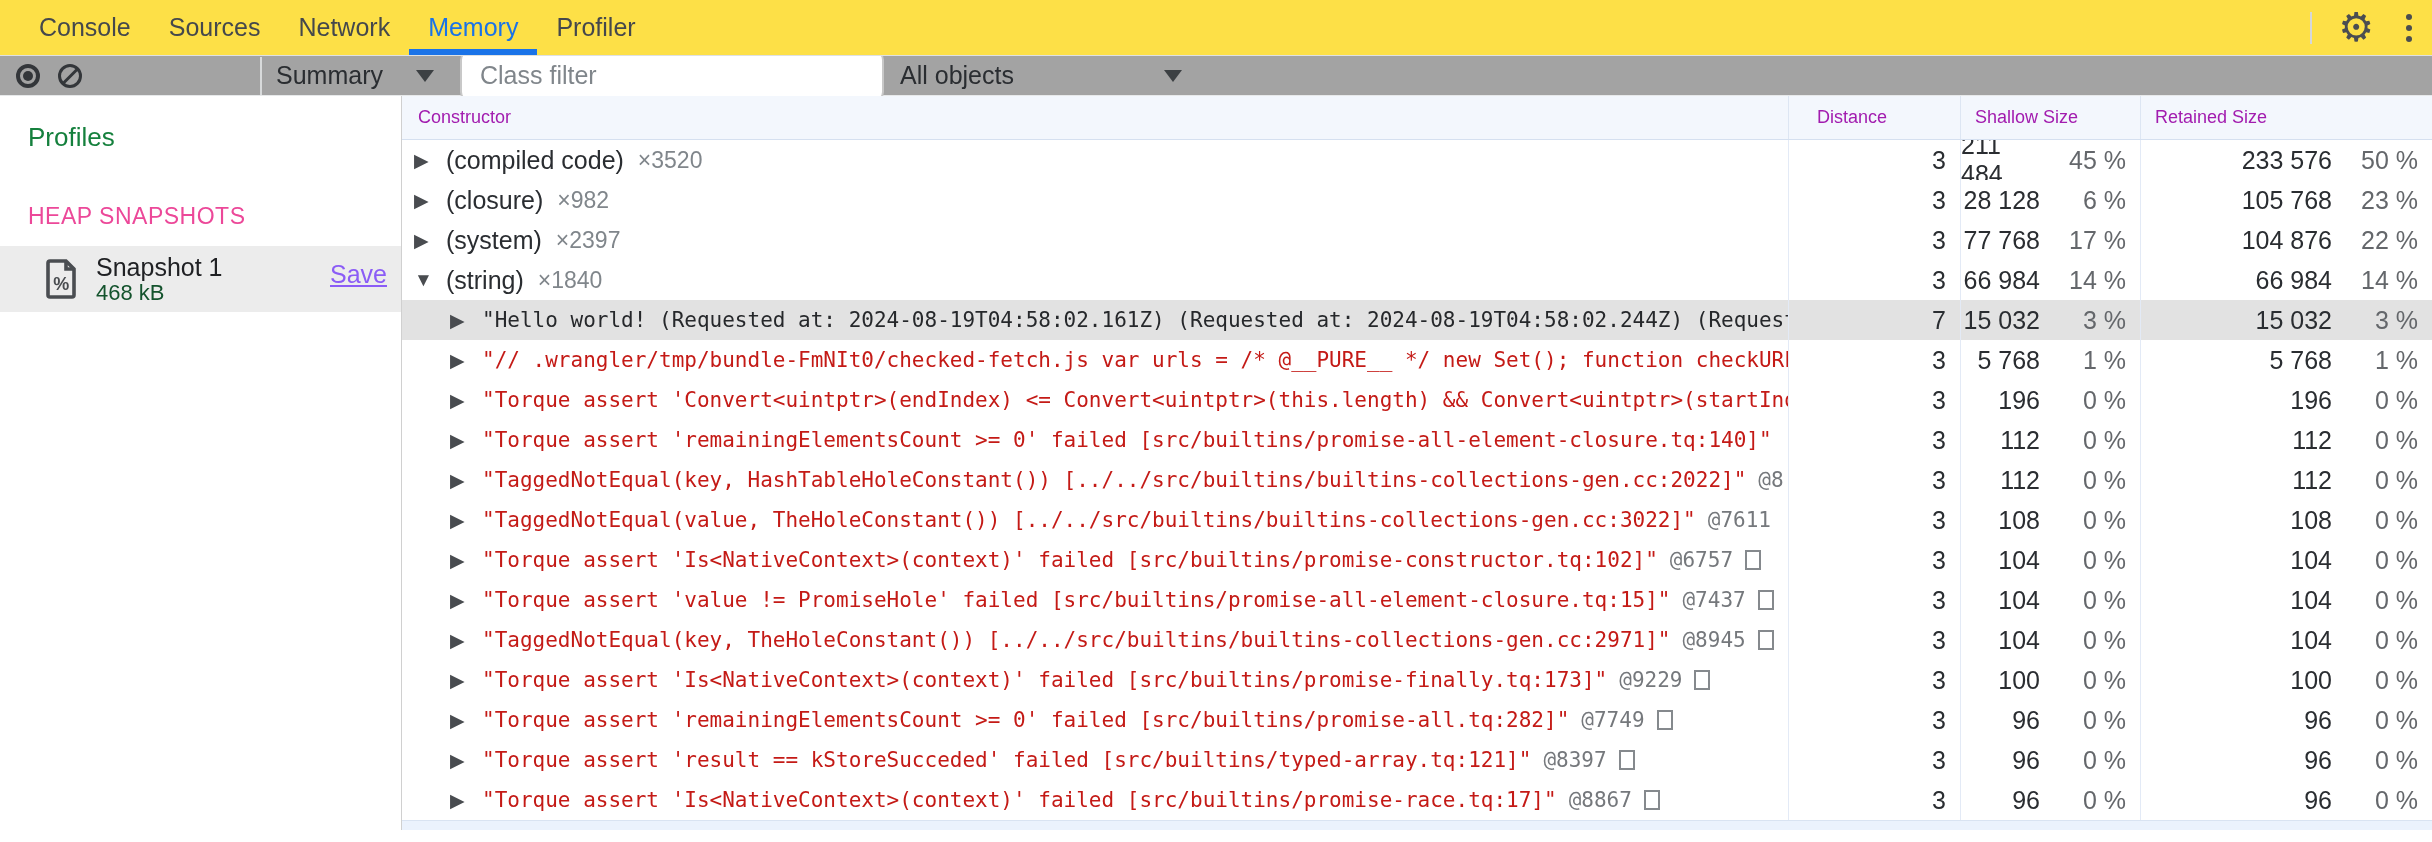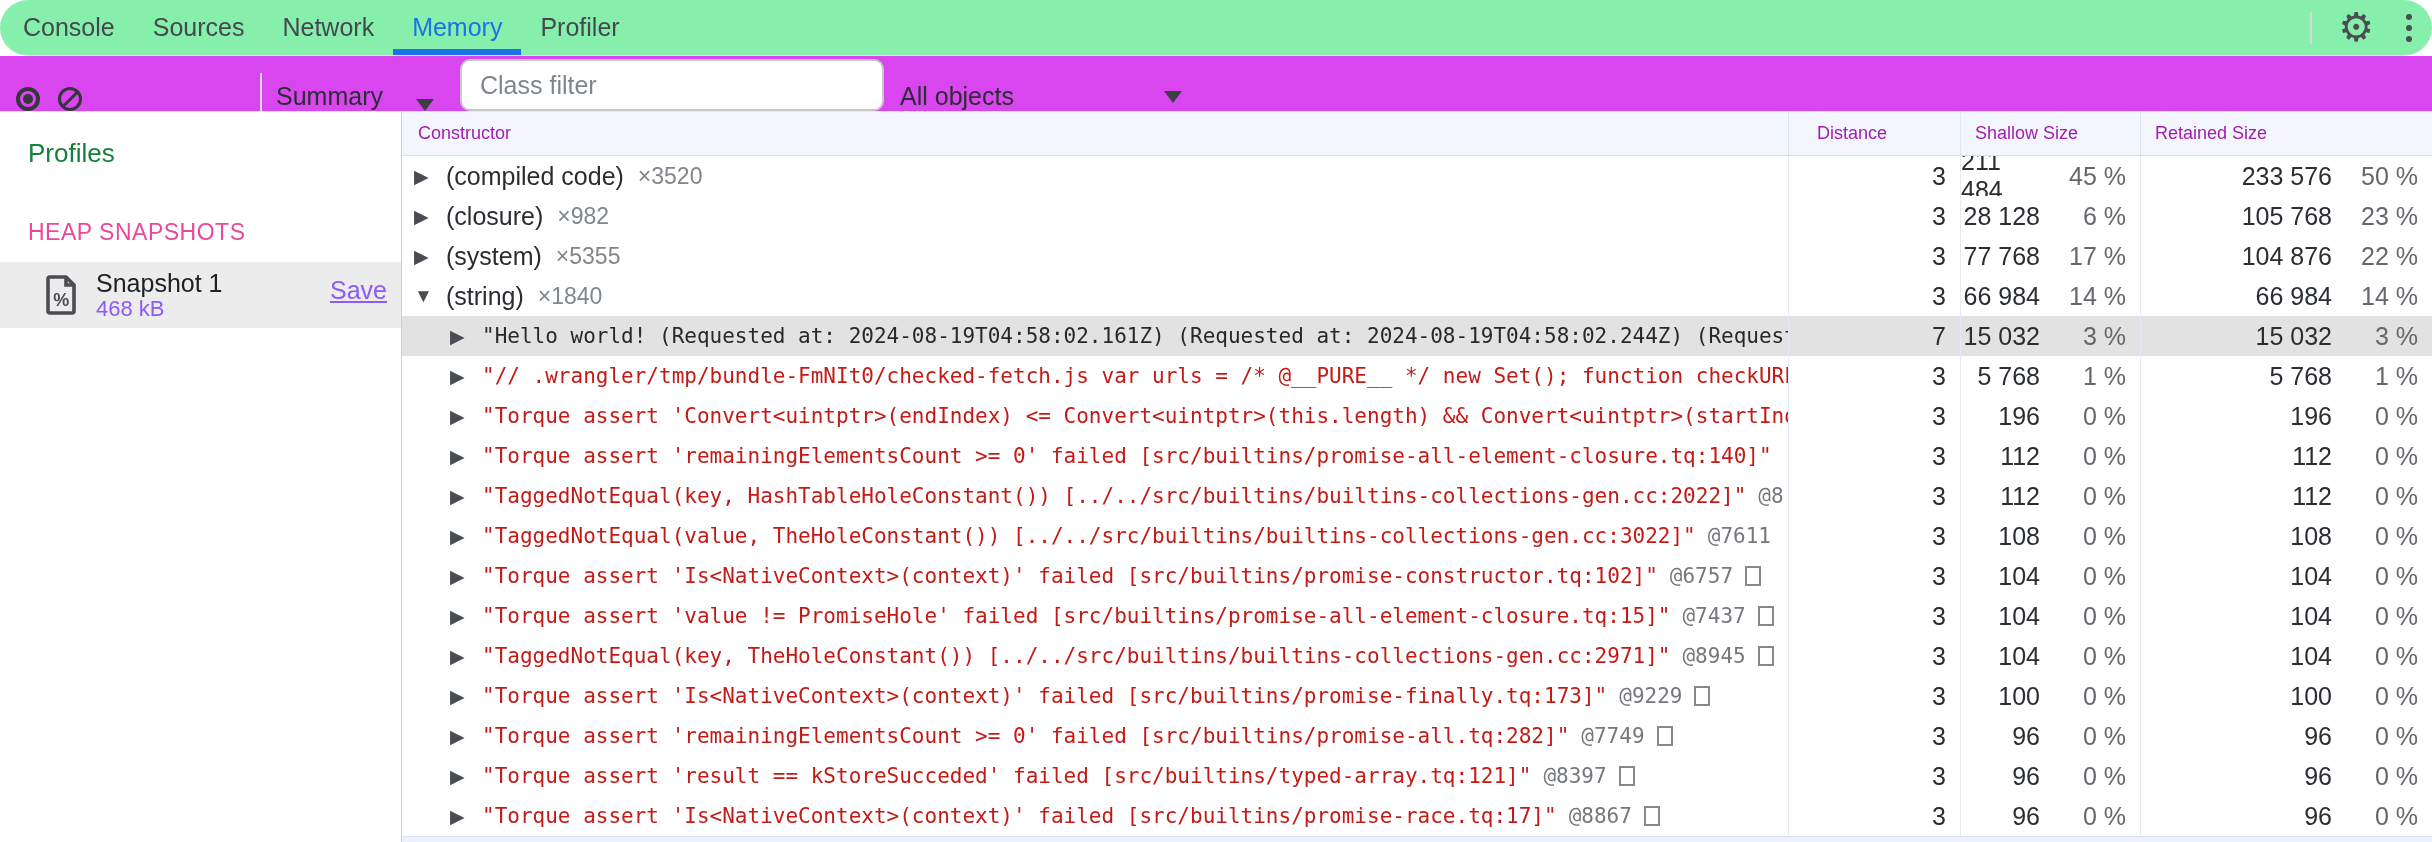--- a/index.html
+++ b/index.html
@@ -1,34 +1,34 @@
 <!DOCTYPE html>
 <html><head>
 <meta charset="utf-8">
 <style>
   * { margin:0; padding:0; box-sizing:border-box; }
   html,body { width:2432px; height:842px; overflow:hidden; background:#fff;
     font-family:"Liberation Sans", sans-serif; }
 
   
-  .tabbar { height:56px; background:#86efac; border-bottom:1px solid #dfe1e2;
-    display:flex; align-items:stretch; padding-left:4px; position:relative;border-radius:28px; }
+  .tabbar { height:56px; background:#fde047; border-bottom:1px solid #dfe1e2;
+    display:flex; align-items:stretch; padding-left:20px; position:relative; }
   .tab { display:flex; align-items:center; padding:0 19px; font-size:25px;
     color:#45484c; cursor:default; border-bottom:6px solid transparent; padding-top:6px; }
   .tab.active { color:#1a73e8; border-bottom-color:#1a73e8; }
   .tabbar-right { position:absolute; right:14px; top:0; height:56px;
     display:flex; align-items:center; gap:26px; }
   .tb-divider { width:2px; height:32px; background:#d5d7d9; }
   .gear { font-size:40px; color:#4a4d51; line-height:1; margin-top:-2px; }
   .kebab { display:flex; flex-direction:column; gap:5px; padding:4px 6px; }
   .kebab i { width:6px; height:6px; border-radius:50%; background:#4a4d51; }
 
   
-  .toolbar { height:56px; background:#d946ef; border-bottom:1px solid #e7e9ea;
-    display:flex; align-items:flex-end; }
+  .toolbar { height:40px; background:#a3a3a3; border-bottom:1px solid #e7e9ea;
+    display:flex; align-items:center; }
   .rec-btn { width:24px; height:24px; border:4px solid #33363a; border-radius:50%;
     margin-left:16px; display:flex; align-items:center; justify-content:center; }
   .rec-btn i { width:10px; height:10px; background:#33363a; border-radius:50%; }
   .clear-btn { width:24px; height:24px; border:3px solid #33363a; border-radius:50%;
     margin-left:18px; position:relative; }
   .clear-btn i { position:absolute; left:-2px; top:8px; width:22px; height:3px;
     background:#33363a; transform:rotate(-45deg); }
   .tool-divider { width:2px; height:38px; background:#d8dadb; margin-left:178px; }
   .dropdown { display:flex; align-items:center; font-size:25px; color:#2a2d31; }
   .dd-summary { margin-left:14px; width:112px; }
@@ -43,21 +43,21 @@
   
   .content { display:flex; height:734px; }
   .sidebar { width:402px; border-right:1px solid #d0d0d0; background:#fff; flex:none; }
   .profiles-title { font-size:26px; color:#15803d; margin:26px 0 0 28px; }
   .heap-label { font-size:23px; color:#ec4899; letter-spacing:0.5px; margin:50px 0 0 28px; }
   .snapshot-item { margin-top:16px; height:66px; background:#ececec; display:flex;
     align-items:center; position:relative; }
   .doc-icon { margin-left:46px; flex:none; }
   .snap-texts { margin-left:18px; display:flex; flex-direction:column; }
   .snap-name { font-size:25px; color:#202124; line-height:28px; }
-  .snap-size { font-size:22px; color:#8b5cf6; line-height:24px; }
+  .snap-size { font-size:22px; color:#14532d; line-height:24px; }
   .save-link { position:absolute; right:14px; top:14px; font-size:25px; color:#8b5cf6;
     text-decoration:underline; cursor:pointer; }
 
   
   .grid { flex:1; display:flex; flex-direction:column; background:#fff; min-width:0; }
   .grid-header, .grid-row { display:grid; grid-template-columns:1fr 172px 180px 292px; }
   .grid-header { height:44px; background:#f3f7fd; border-bottom:1px solid #d5e0f0; }
   .gh-cell { display:flex; align-items:center; font-size:18px; color:#a21caf; overflow:hidden; }
   .gh-constructor { padding-left:16px; }
   .gh-distance { border-left:1px solid #dde6f3; padding-left:28px; }
@@ -181,21 +181,21 @@
           </div>
           <div class="cell-num">
             <span>105 768</span>
             <span class="pct">23 %</span>
           </div>
         </div>
         <div class="grid-row">
           <div class="cell-constructor top">
             <span class="arrow">▶</span>
             <span class="cname">(system)</span>
-            <span class="ccount">×5355</span>
+            <span class="ccount">×2397</span>
           </div>
           <div class="cell-num">
             <span>3</span>
           </div>
           <div class="cell-num">
             <span>77 768</span>
             <span class="pct">17 %</span>
           </div>
           <div class="cell-num">
             <span>104 876</span>

